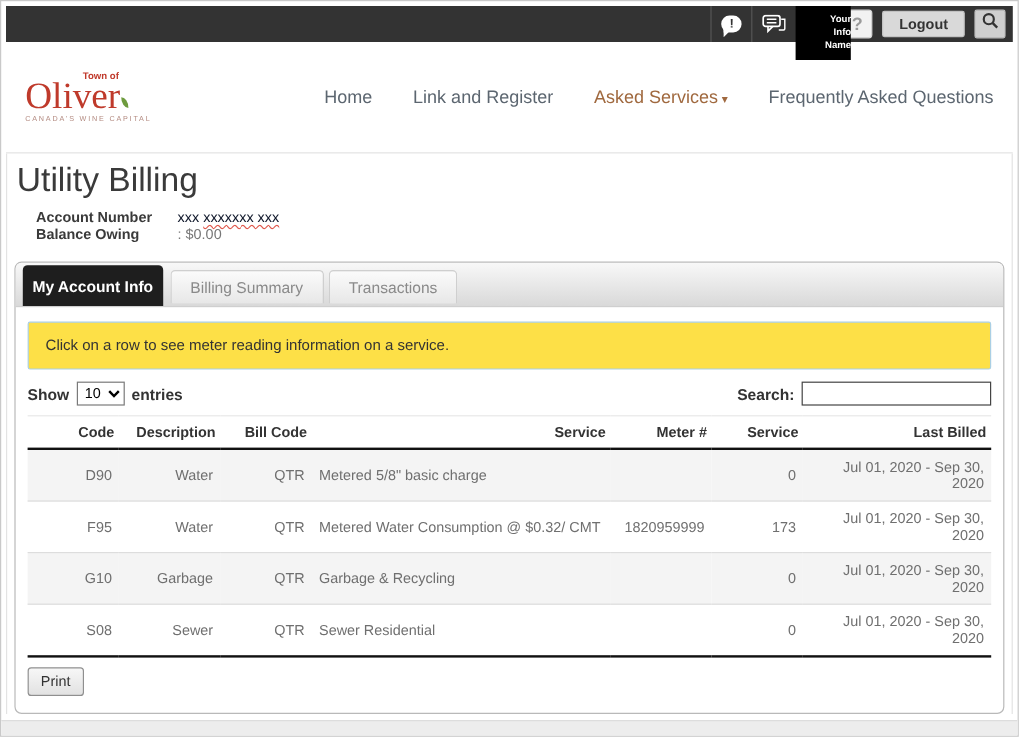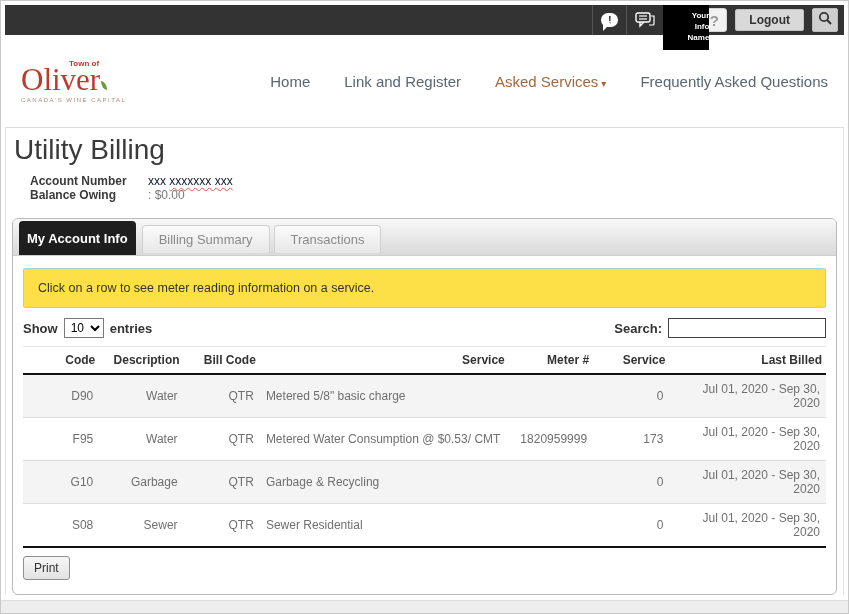--- a/index.html
+++ b/index.html
@@ -235,21 +235,21 @@
                 <td class="ac">QTR</td>
                 <td class="al">Metered 5/8" basic charge</td>
                 <td class="ac"></td>
                 <td class="ac">0</td>
                 <td class="ac">Jul 01, 2020 - Sep 30, 2020</td>
               </tr>
               <tr>
                 <td class="ac">F95</td>
                 <td class="ac">Water</td>
                 <td class="ac">QTR</td>
-                <td class="al">Metered Water Consumption @ $0.53/ CMT</td>
+                <td class="al">Metered Water Consumption @ $0.32/ CMT</td>
                 <td class="ac">1820959999</td>
                 <td class="ac">173</td>
                 <td class="ac">Jul 01, 2020 - Sep 30, 2020</td>
               </tr>
               <tr class="odd">
                 <td class="ac">G10</td>
                 <td class="ac">Garbage</td>
                 <td class="ac">QTR</td>
                 <td class="al">Garbage &amp; Recycling</td>
                 <td class="ac"></td>

